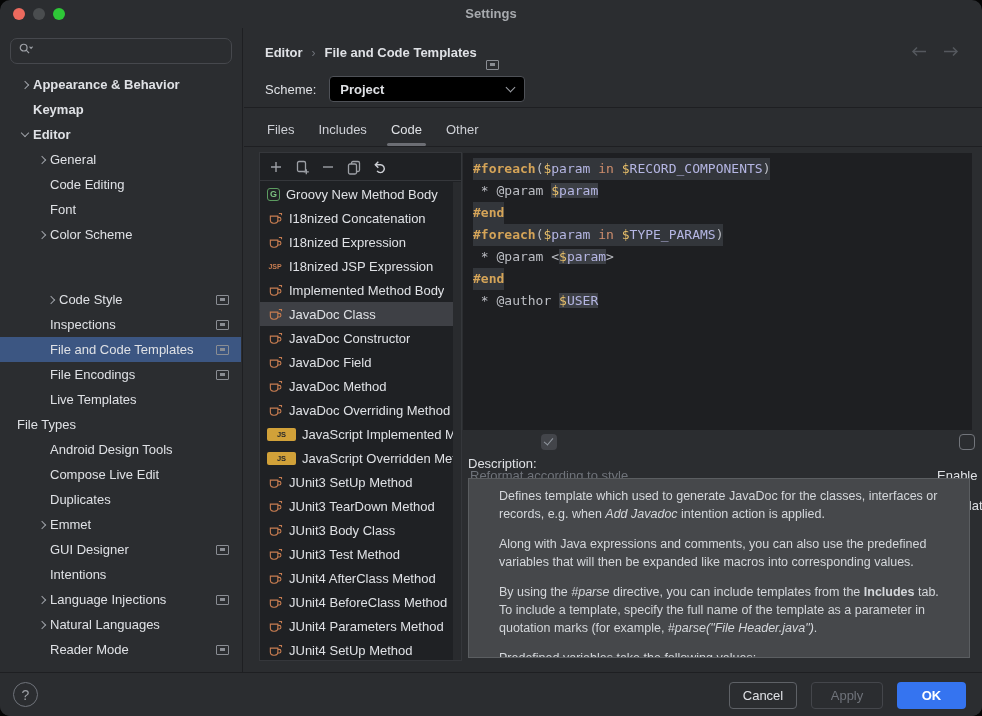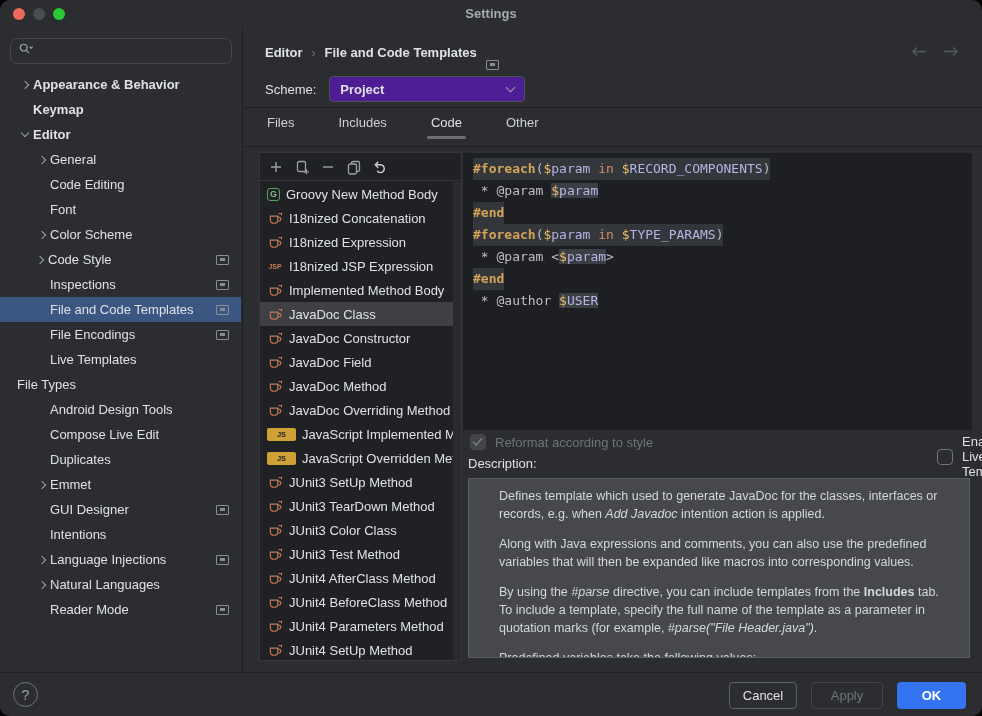--- a/index.html
+++ b/index.html
@@ -35,29 +35,29 @@
   
   .main{position:absolute;left:244px;top:28px;right:0;bottom:44px;}
   .breadcrumb{position:absolute;top:12px;left:21px;height:25px;display:flex;align-items:center;gap:9px;font-weight:bold;}
   .crumb-sep{color:#6F737A;font-weight:normal;font-size:12px;}
   .bc-screen{position:static;margin-top:0;display:inline-block;}
   .bc-screen.screen-icon{position:relative;right:auto;margin-top:0;}
   .nav-arrows{position:absolute;top:17px;right:22px;display:flex;gap:14px;}
   .nav-arrows span{display:inline-flex;}
 
   .scheme-row{position:absolute;top:48px;left:21px;display:flex;align-items:center;gap:13px;}
-  .select{position:relative;width:196px;height:26px;background:#4c1d95;border:1px solid #4E5157;border-radius:4px;
+  .select{position:relative;width:196px;height:26px;background:#000000;border:1px solid #4E5157;border-radius:4px;
           display:flex;align-items:center;padding:0 10px;font-weight:bold;}
   .select .sel-chev{position:absolute;right:10px;top:9px;width:7px;height:7px;border-right:1.6px solid #9DA0A6;
           border-bottom:1.6px solid #9DA0A6;transform:rotate(45deg);margin-top:-2px;}
 
   .divider{position:absolute;left:0;right:0;height:1px;background:#1E1F22;}
   .divider.d1{top:79px;} .divider.d2{top:118px;}
 
-  .tabs{position:absolute;top:85px;left:22px;height:33px;display:flex;gap:42px;align-items:flex-start;}
+  .tabs{position:absolute;top:85px;left:22px;height:33px;display:flex;gap:22px;align-items:center;}
   .tab{position:relative;color:#CED0D6;padding:2px 1px;cursor:default;}
   .tab.selected{color:#DFE1E5;}
   .tab.selected::after{content:"";position:absolute;left:-3px;right:-3px;bottom:-7px;height:3px;background:#6C6E74;border-radius:2px;}
 
   
   .list-panel{position:absolute;left:15px;top:124px;width:203px;height:509px;background:#1F2124;border:1px solid #35373B;}
   .list-toolbar{height:28px;display:flex;align-items:center;gap:9px;padding:0 0 0 7px;border-bottom:1px solid #35373B;}
   .tool-btn{width:17px;height:17px;display:inline-flex;align-items:center;justify-content:center;}
   .list-scroll{position:absolute;top:29px;bottom:0;right:0;width:8px;background:#292B2E;}
   .tpl-list{position:absolute;top:29px;left:0;right:8px;bottom:0;overflow:hidden;}
@@ -77,21 +77,21 @@
   .line-band{display:inline-block;background:#33363B;}
   .tok-plain{color:#BCBEC4;}
   .tok-directive{color:#D5A458;font-weight:bold;}
   .tok-dollar{color:#E8BF6A;}
   .tok-var{color:#B5B6E3;}
   .tok-keyword{color:#CF8E6D;}
   .tok-dollar.hl,.tok-var.hl,.tok-plain.hl{background:#3C3F45;}
 
   
   .opts{position:absolute;left:226px;top:406px;right:10px;height:22px;}
-  .opt{position:absolute;display:flex;align-items:center;gap:9px;}
+  .opt{position:absolute;display:flex;align-items:center;gap:18px;flex-direction:column;}
   .opt.reformat{left:0;} .opt.livetpl{left:467px;}
   .cbx{width:16px;height:16px;border-radius:4px;position:relative;flex:none;}
   .cbx.checked-disabled{background:#43454A;}
   .cbx.checked-disabled::after{content:"";position:absolute;left:5px;top:2px;width:4px;height:8px;
       border-right:1.6px solid #9298A0;border-bottom:1.6px solid #9298A0;transform:rotate(40deg);}
   .cbx.unchecked{border:1.7px solid #72757B;}
   .opt-label.disabled{color:#6F737A;}
 
   
   .desc-label{position:absolute;left:224px;top:428px;color:#DFE1E5;}
@@ -165,21 +165,21 @@
         <div class="tree-row" style="padding-left: 33px;">
           <span class="chev-box"></span>
           <span class="tree-label">Font</span>
         </div>
         <div class="tree-row" style="padding-left: 33px;">
           <span class="chev-box">
             <span class="chev right"></span>
           </span>
           <span class="tree-label">Color Scheme</span>
         </div>
-        <div class="tree-row" style="padding-left: 31px;">
+        <div class="tree-row" style="padding-left: 42px; margin-top: 40px;">
           <span class="chev-box">
             <span class="chev right"></span>
           </span>
           <span class="tree-label">Code Style</span>
           <span class="screen-icon"></span>
         </div>
         <div class="tree-row" style="padding-left: 33px;">
           <span class="chev-box"></span>
           <span class="tree-label">Inspections</span>
           <span class="screen-icon"></span>
@@ -443,21 +443,21 @@
             <span class="tpl-label">JUnit3 TearDown Method</span>
           </div>
           <div class="tpl-row">
             <span class="tpl-icon">
               <svg width="15" height="15" viewBox="0 0 16 16" fill="none" stroke="#C77D51" stroke-width="1.2">
                 <path d="M2.5 5.5h8v4.2a3.3 3.3 0 0 1-3.3 3.3H5.8a3.3 3.3 0 0 1-3.3-3.3z"></path>
                 <path d="M10.5 6.8h1.4a1.9 1.9 0 0 1 0 3.8h-1.4"></path>
                 <path d="M11.6 2.7h2.8v1.8"></path>
               </svg>
             </span>
-            <span class="tpl-label">JUnit3 Color Class</span>
+            <span class="tpl-label">JUnit3 Body Class</span>
           </div>
           <div class="tpl-row">
             <span class="tpl-icon">
               <svg width="15" height="15" viewBox="0 0 16 16" fill="none" stroke="#C77D51" stroke-width="1.2">
                 <path d="M2.5 5.5h8v4.2a3.3 3.3 0 0 1-3.3 3.3H5.8a3.3 3.3 0 0 1-3.3-3.3z"></path>
                 <path d="M10.5 6.8h1.4a1.9 1.9 0 0 1 0 3.8h-1.4"></path>
                 <path d="M11.6 2.7h2.8v1.8"></path>
               </svg>
             </span>
             <span class="tpl-label">JUnit3 Test Method</span>

